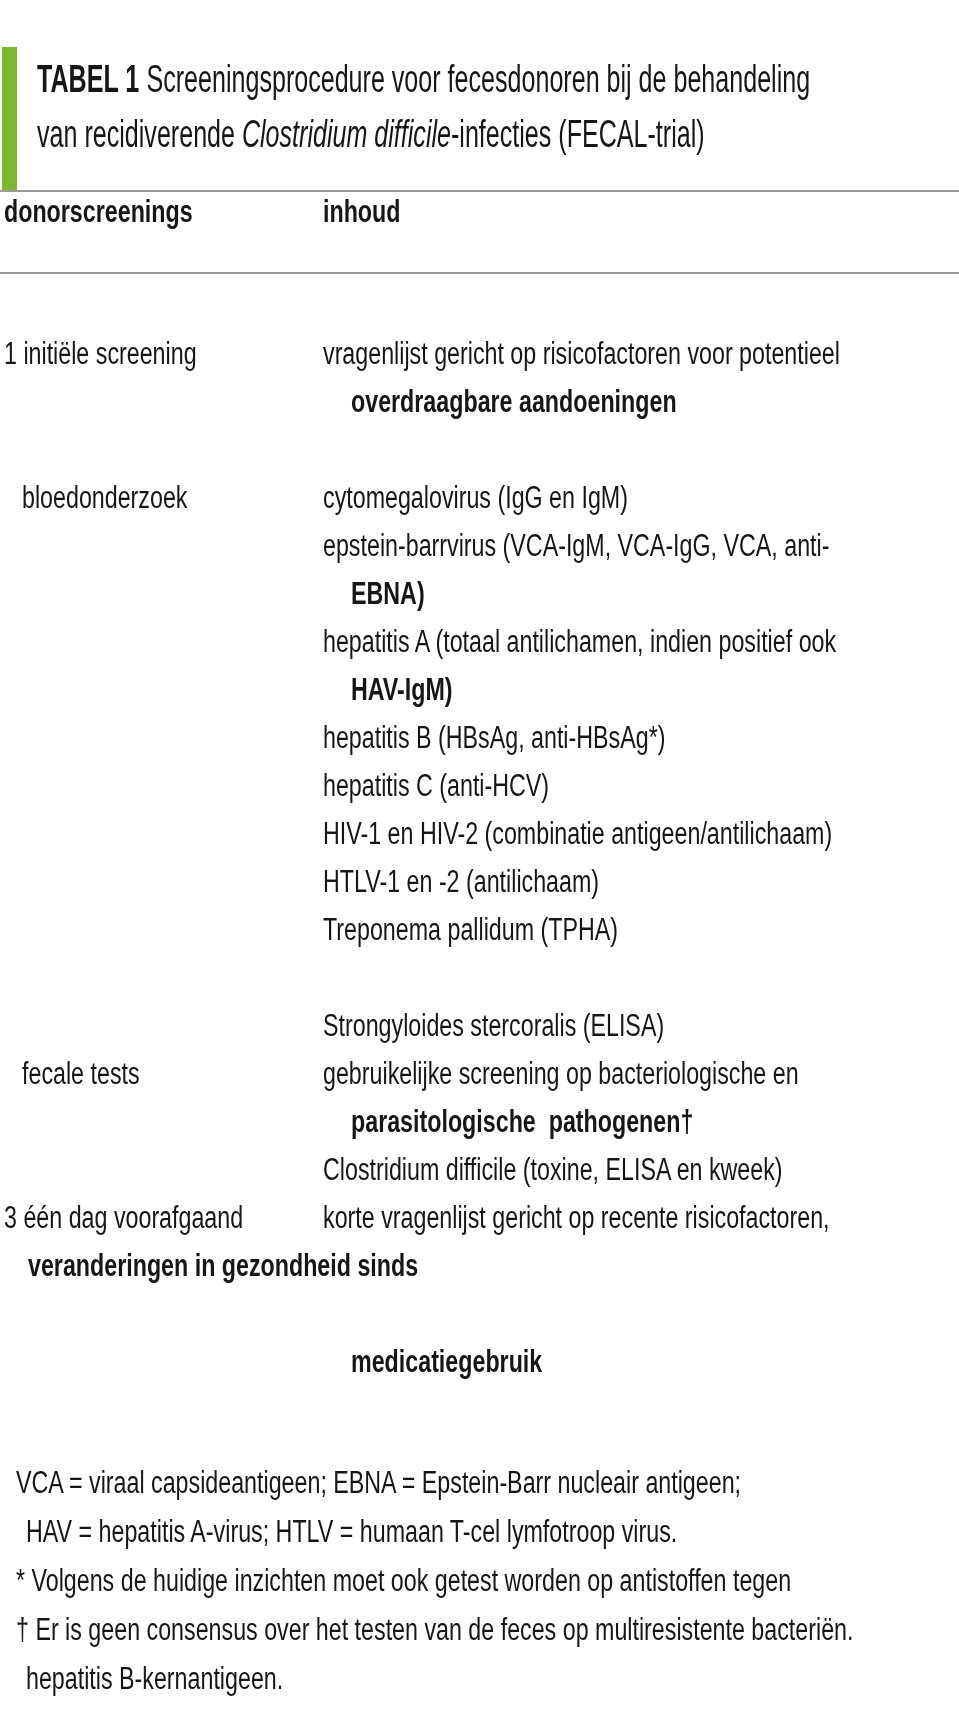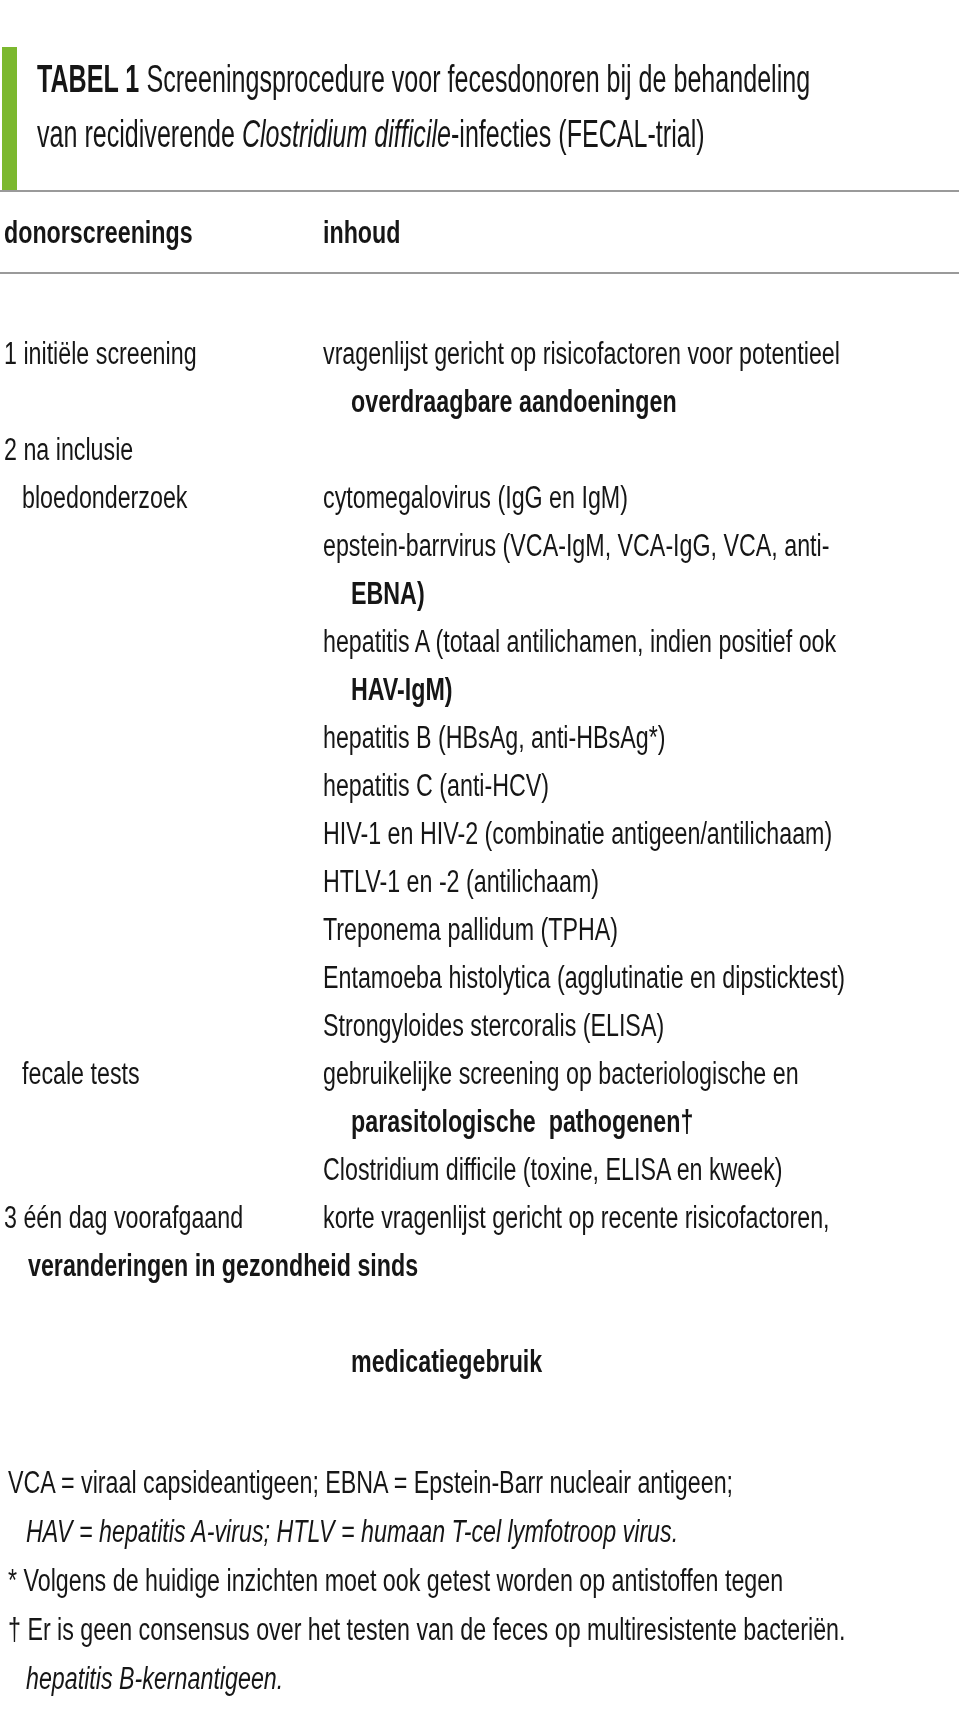--- a/index.html
+++ b/index.html
@@ -20,32 +20,32 @@
   .tline { height:55px; line-height:55px; font-size:38px; }
   .tline .tag { font-weight:700; margin-right:11px; }
   .tline i { font-style:italic; }
 
   .rule { position:absolute; left:0; width:959px; height:2px; background:#9a9a9a; }
   .rule1 { top:146px; }
   .rule2 { top:228px; }
   .rule3 { top:1698px; }
 
   .thead { position:absolute; top:150px; left:0; right:0; height:78px;
-           display:flex; align-items:center; font-size:31px; }
+           display:flex; align-items:flex-start; font-size:31px; }
   .c1 { width:323px; padding-left:4px; box-sizing:border-box; flex:none; }
   .c2 { flex:1; min-width:0; }
   .c1.ind1 { padding-left:22px; }
   .c2.ind1 { padding-left:28px;font-weight:bold; }
 
   .tbody { position:absolute; top:230px; left:0; right:0; padding-top:56px; }
   .row { display:flex; height:48px; line-height:48px; font-size:31px; }
 
   .footnotes { position:absolute; top:1414px; left:0; right:0; }
-  .fline { height:49px; line-height:49px; font-size:31px; padding-left:8px; }
-  .fline.ind1 { padding-left:26px;font-style:italic; }
+  .fline { height:49px; line-height:49px; font-size:31px; padding-left:16px; }
+  .fline.ind1 { padding-left:26px; }
 </style>
 </head>
 <body>
 
 <div class="page" style="color: rgb(22, 22, 22);">
   <div class="accent" style="background: rgb(124, 184, 47);"></div>
 
   <header class="title">
     <div class="tline">
       <span class="cond tcond"><span class="tag">TABEL 1</span><span>Screeningsprocedure voor fecesdonoren bij de behandeling</span></span>
@@ -71,21 +71,20 @@
   <div class="tbody">
       <div class="row">
         <div class="c1"><span class="cond">1 initiële screening</span></div>
         <div class="c2"><span class="cond">vragenlijst gericht op risicofactoren voor potentieel</span></div>
       </div>
       <div class="row">
         <div class="c1"><span class="cond"></span></div>
         <div class="c2 ind1"><span class="cond">overdraagbare aandoeningen</span></div>
       </div>
       <div class="row">
-        <div class="c1"><span class="cond">2 na inclusie</span></div>
         <div class="c2"><span class="cond"></span></div>
       </div>
       <div class="row">
         <div class="c1 ind1"><span class="cond">bloedonderzoek</span></div>
         <div class="c2"><span class="cond">cytomegalovirus (IgG en IgM)</span></div>
       </div>
       <div class="row">
         <div class="c1"><span class="cond"></span></div>
         <div class="c2"><span class="cond">epstein-barrvirus (VCA-IgM, VCA-IgG, VCA, anti-</span></div>
       </div>
@@ -116,21 +115,20 @@
       <div class="row">
         <div class="c1"><span class="cond"></span></div>
         <div class="c2"><span class="cond">HTLV-1 en -2 (antilichaam)</span></div>
       </div>
       <div class="row">
         <div class="c1"><span class="cond"></span></div>
         <div class="c2"><span class="cond">Treponema pallidum (TPHA)</span></div>
       </div>
       <div class="row">
         <div class="c1"><span class="cond"></span></div>
-        <div class="c2"><span class="cond">Entamoeba histolytica (agglutinatie en dipsticktest)</span></div>
       </div>
       <div class="row">
         <div class="c1"><span class="cond"></span></div>
         <div class="c2"><span class="cond">Strongyloides stercoralis (ELISA)</span></div>
       </div>
       <div class="row">
         <div class="c1 ind1"><span class="cond">fecale tests</span></div>
         <div class="c2"><span class="cond">gebruikelijke screening op bacteriologische en</span></div>
       </div>
       <div class="row">

